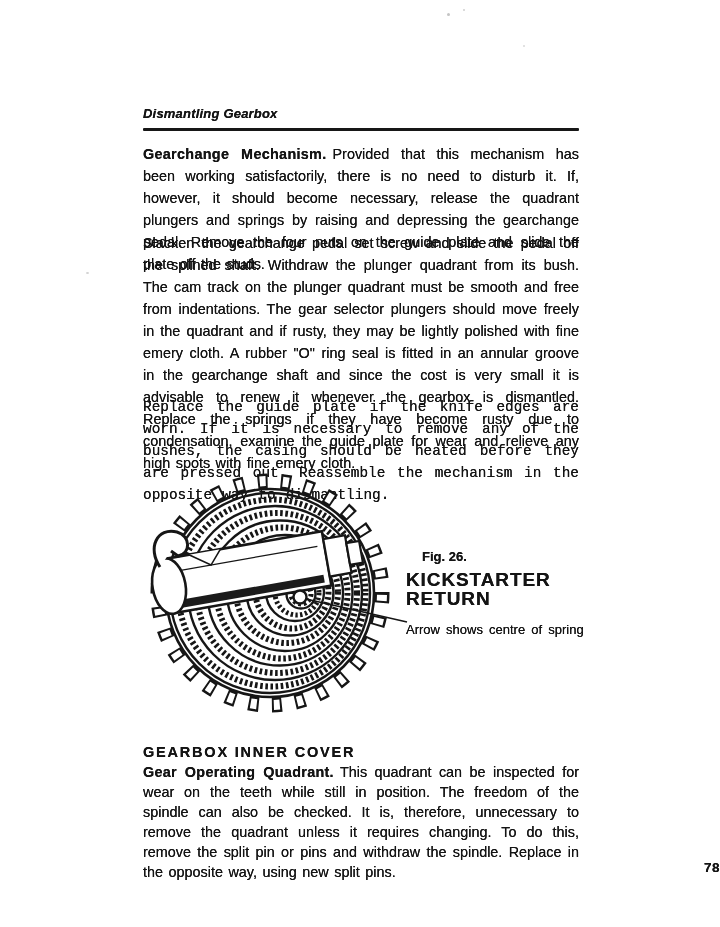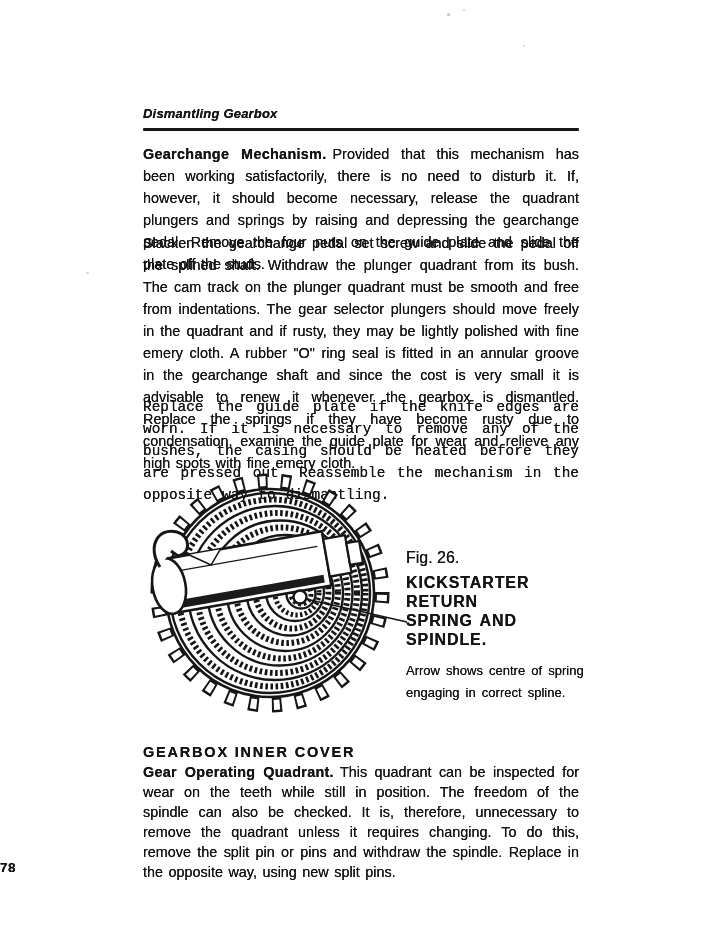--- a/index.html
+++ b/index.html
@@ -45,26 +45,26 @@
     font-size: 14.5px; font-weight: 700;
     letter-spacing: 1.8px;
     text-shadow: 0 0 0.35px #141414;
   }
   .figure-block { left: 130px; top: 463px; width: 480px; height: 282px; }
   .figure-drawing { position: absolute; left: 0; top: 0; }
   .figure-caption {
     position: absolute; left: 276px; top: 86px; width: 190px;
     text-shadow: 0 0 0.3px #1a1a1a;
   }
-  .fig-label { font-size: 16px; font-weight: 400; margin-bottom: 6px; }
-  .fig-title { font-size: 16px; font-weight: 700; letter-spacing: 0.9px; line-height: 19px; word-spacing: 2px; }
+  .fig-label { font-size: 13px; font-weight: 700; margin-bottom: 6px; margin-left: 16px; }
+  .fig-title { font-size: 19px; font-weight: 700; letter-spacing: 0.9px; line-height: 19px; word-spacing: 2px; }
   .fig-note  { font-size: 13px; line-height: 22px; margin-top: 11px; word-spacing: 2.5px; }
   .page-number {
     left: 0; top: 860px; width: 720px;
-    text-align: left;
+    text-align: right;
     font-size: 13.5px; font-weight: 700;
     letter-spacing: 0.5px;
     text-shadow: 0 0 0.4px #141414;
   }
   .speck { position: absolute; border-radius: 50%; background: #c4c4c4; }
 </style>
 </head>
 <body>
 
 <div class="speck" style="left:447px; top:13px; width:3px; height:3px;"></div>
@@ -126,23 +126,21 @@
 
       <circle cx="170" cy="134" r="6.5" fill="#ffffff" stroke-width="2.4"></circle>
 
       <path d="M176,136 L277,159" stroke-width="1.6"></path>
     </g>
   </svg>
 
   <div class="figure-caption">
     <div class="fig-label">Fig. 26.</div>
     <div class="fig-title">KICKSTARTER RETURN</div>
-    <div class="fig-title">SPRING AND SPINDLE.</div>
     <div class="fig-note">Arrow shows centre of spring</div>
-    <div class="fig-note" style="margin-top:0;">engaging in correct spline.</div>
   </div>
 </div>
 
 <div class="abs section-heading">GEARBOX INNER COVER</div>
 
 <p class="abs para p4"><span class="lead">Gear Operating Quadrant.</span><span>This quadrant can be inspected for wear on the teeth while still in position.  The freedom of the spindle can also be checked.  It is, therefore, unnecessary to remove the quadrant unless it requires changing.  To do this, remove the split pin or pins and withdraw the spindle.  Replace in the opposite way, using new split pins.</span></p>
 
 <div class="abs page-number">78</div>
 
 </body></html>

